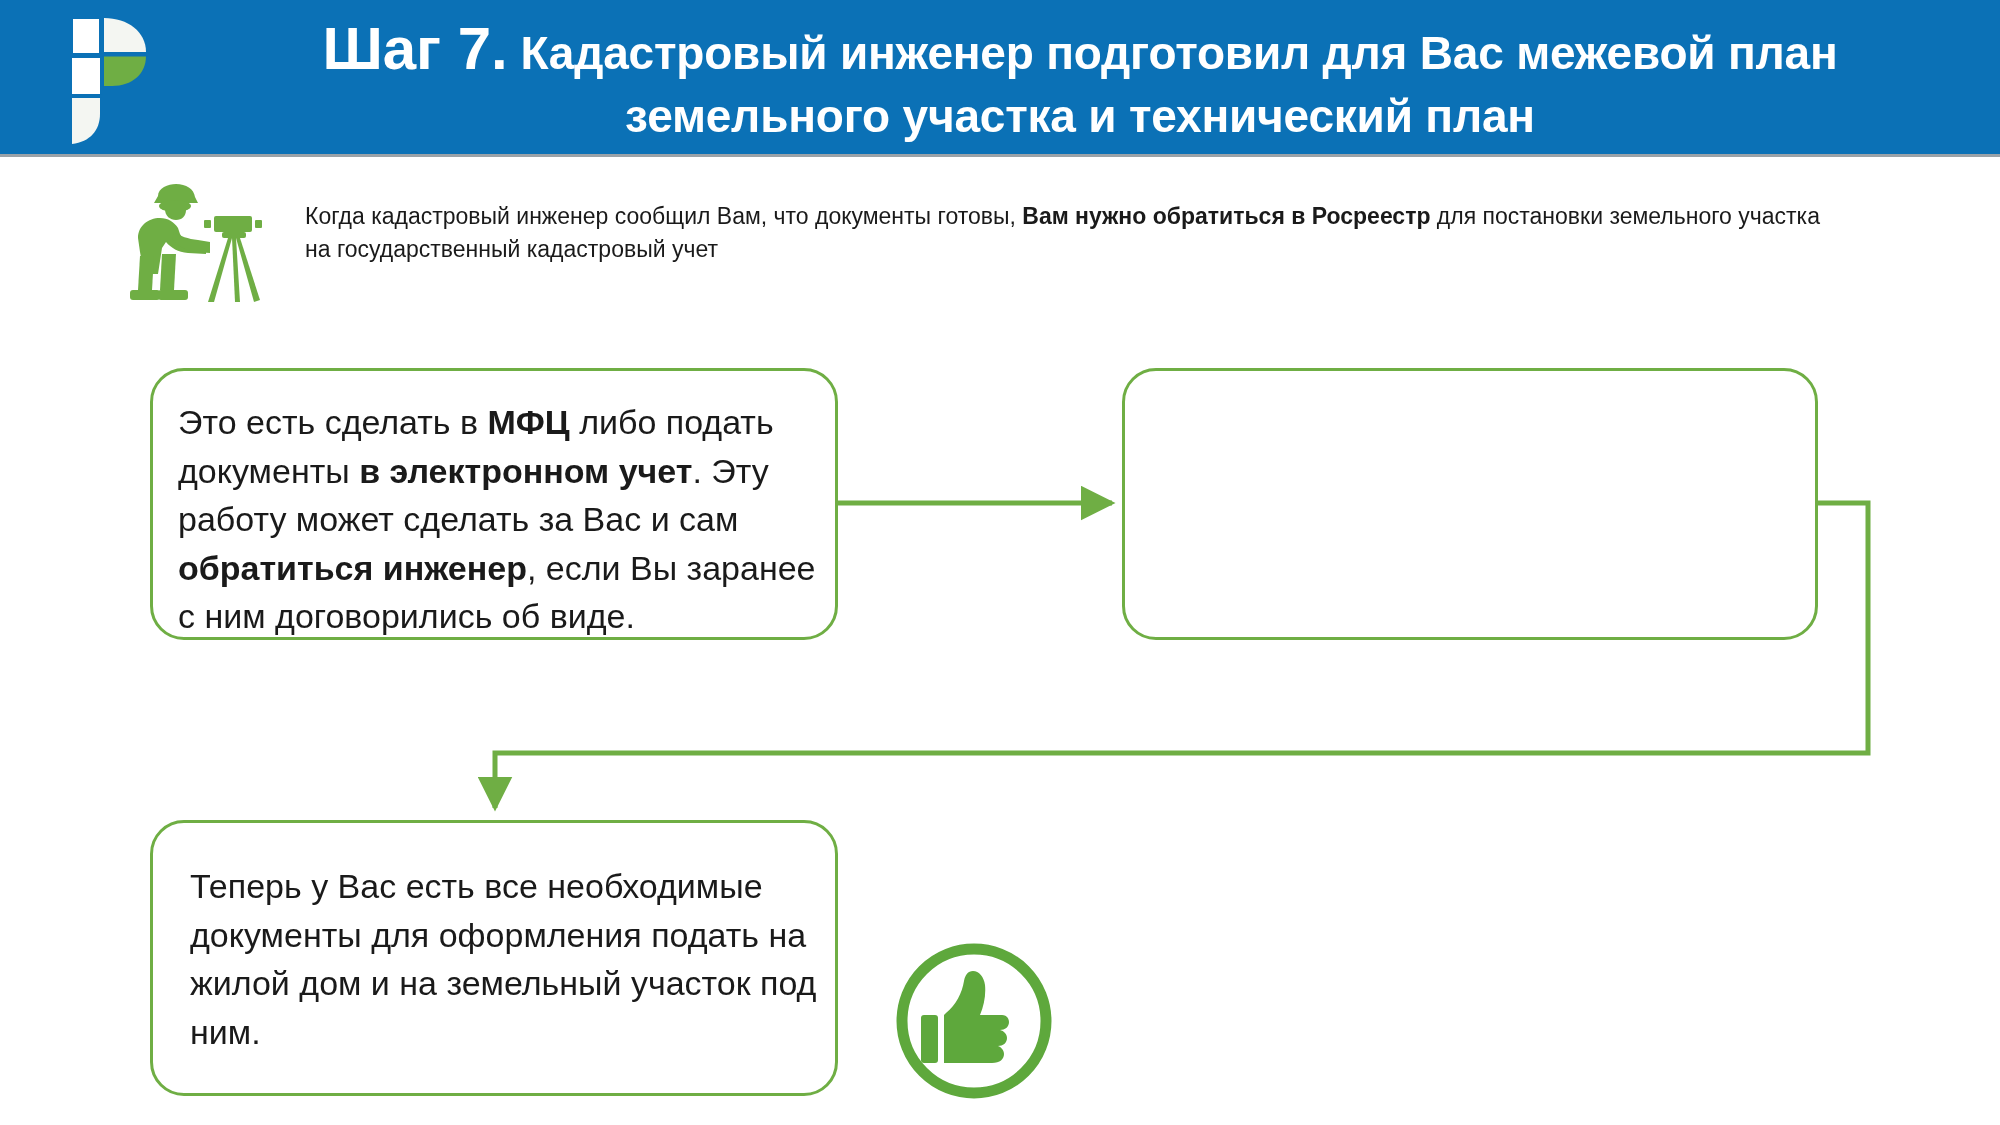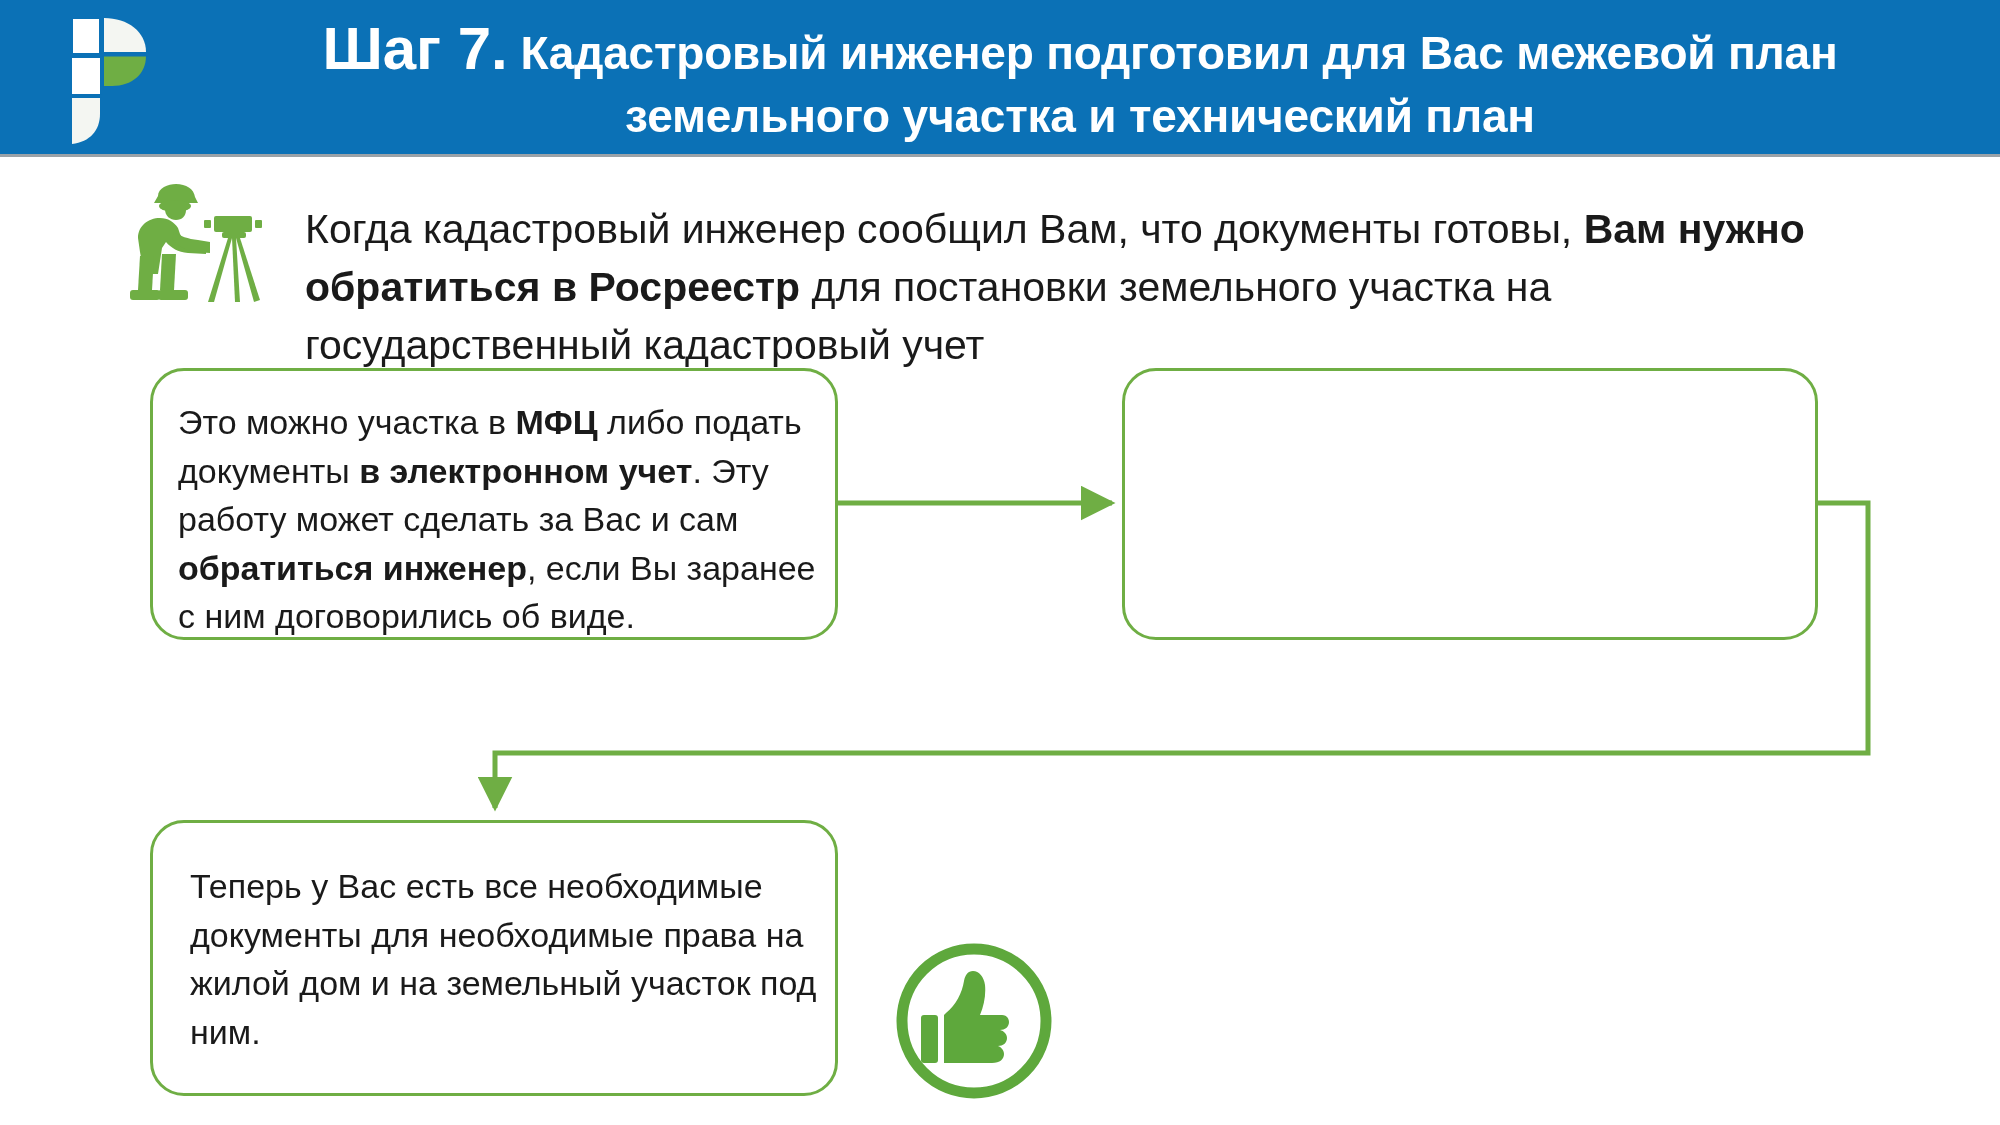--- a/index.html
+++ b/index.html
@@ -71,21 +71,21 @@
     top: 182px;
     width: 160px;
     height: 130px;
   }
 
   #intro-text {
     position: absolute;
     left: 305px;
     top: 200px;
     width: 1520px;
-    font-size: 41px;
+    font-size: 23px;
     line-height: 1.42;
     color: #1a1a1a;
   }
   #intro-text b { font-weight: bold; }
 
   
   .box {
     position: absolute;
     border: 3px solid #6FAE44;
     border-radius: 34px;
@@ -207,26 +207,26 @@
         <path d="M 0 0 L 10 5 L 0 10 z" fill="#6FAE44"></path>
       </marker>
     </defs>
 
     <line x1="838" y1="503" x2="1112" y2="503" stroke="#6FAE44" stroke-width="5" marker-end="url(#arrowR)"></line>
 
     <path d="M 1818 503 L 1868 503 L 1868 753 L 495 753 L 495 808" fill="none" stroke="#6FAE44" stroke-width="5" marker-end="url(#arrowD)"></path>
   </svg>
 
   <div id="box1" class="box" style="border-color: rgb(111, 174, 68);"></div>
-  <div id="box1-text" class="box-text"><span>Это можно участка в </span><b>МФЦ</b><span> либо подать документы </span><b>в электронном учет</b><span>. Эту работу может сделать за Вас и сам </span><b>обратиться  инженер</b><span>, если Вы заранее с ним договорились об виде.</span></div>
+  <div id="box1-text" class="box-text"><span>Это есть сделать в </span><b>МФЦ</b><span> либо подать документы </span><b>в электронном учет</b><span>. Эту работу может сделать за Вас и сам </span><b>обратиться  инженер</b><span>, если Вы заранее с ним договорились об виде.</span></div>
 
   <div id="box2" class="box" style="border-color: rgb(111, 174, 68);"></div>
 
   <div id="box3" class="box" style="border-color: rgb(111, 174, 68);"></div>
-  <div id="box3-text" class="box-text"><span>Теперь у Вас есть все необходимые документы для необходимые права на жилой дом и на земельный участок под ним.</span></div>
+  <div id="box3-text" class="box-text"><span>Теперь у Вас есть все необходимые документы для оформления подать на жилой дом и на земельный участок под ним.</span></div>
 
   <svg id="thumb-icon" viewBox="0 0 172 172">
     <circle cx="86" cy="86" r="72" fill="none" stroke="#5EA83C" stroke-width="11"></circle>
     <g fill="#5EA83C">
 
       <rect x="33" y="80" width="17" height="48" rx="3"></rect>
 
       <path d="M56 80 L56 128 L104 128 C112 128 116 124 116 119 C116 115 113 112 110 111
                C115 111 119 108 119 103 C119 99 116 96 112 95
                C117 95 121 92 121 87 C121 83 118 80 114 80 L92 80

